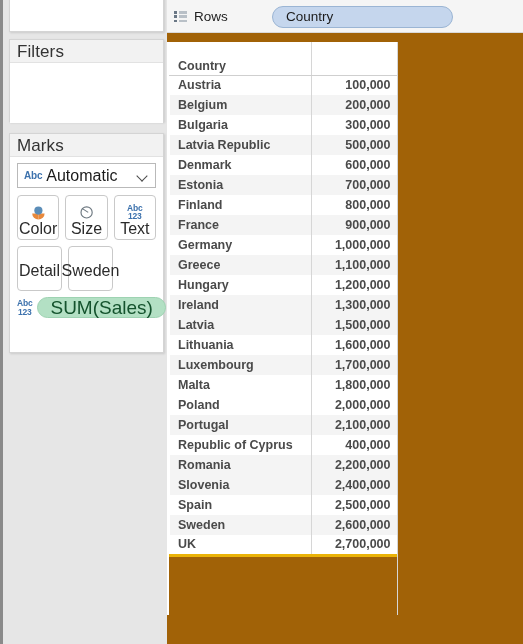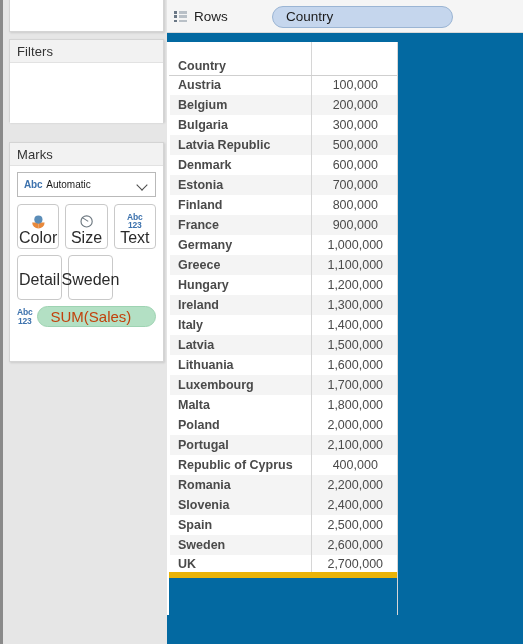--- a/index.html
+++ b/index.html
@@ -30,21 +30,21 @@
   }
 
   .shelf-card {
     position: absolute;
     background: #ffffff;
     border: 1px solid #d4d4d4;
     box-shadow: 1px 1px 2px rgba(0,0,0,0.12);
   }
 
   .shelf-title {
-    font-size: 13px;
+    font-size: 17px;
     color: #333333;
     padding: 4px 7px 3px 7px;
     background: #f2f2f2;
     border-bottom: 1px solid #e2e2e2;
     line-height: 15px;
     letter-spacing: 0.1px;
   }
 
   
   #pages-card {
@@ -54,21 +54,21 @@
 
   
   #filters-card {
     left: 6px; top: 39px;
     width: 155px; height: 83px;
   }
   #filters-body { height: 60px; background:#fff; }
 
   
   #marks-card {
-    left: 6px; top: 142px;
+    left: 6px; top: 133px;
     width: 155px; height: 220px;
   }
   #marks-body { padding: 6px 7px 0 7px; }
 
   
   .mark-type {
     display: flex;
     align-items: center;
     height: 25px;
     border: 1px solid #b9b9b9;
@@ -77,21 +77,21 @@
     margin-bottom: 7px;
   }
   .mark-type .abc {
     font-size: 10px;
     color: #3d72ad;
     font-weight: bold;
     margin-right: 4px;
     letter-spacing: -0.2px;
   }
   .mark-type .label {
-    font-size: 10px;
+    font-size: 16px;
     color: #1a1a1a;
     flex: 1;
     line-height: 14px;
   }
   .chev {
     width: 12px; height: 12px;
     display: inline-block;
     position: relative;
     margin-right: 2px;
   }
@@ -148,33 +148,33 @@
     margin-top: 4px;
   }
   .pill-green {
     background: #b3e0c4;
     border: 1px solid #9ed3b2;
     border-radius: 11px;
     height: 21px;
     padding: 0 12px;
     display: flex;
     align-items: center;
-    font-size: 15px;
-    color: #c2410c;
+    font-size: 19px;
+    color: #14532d;
     margin-left: 5px;
     flex: 1;
     line-height: 13px;
   }
 
   
   #view-area {
     position: absolute;
     left: 167px; top: 0;
     width: 356px; height: 644px;
-    background: #0369a1;
+    background: #a16207;
   }
 
   
   #rows-shelf {
     position: absolute;
     left: 0; top: 0;
     width: 356px; height: 33px;
     background: #f5f5f5;
     border-bottom: 1px solid #d9d9d9;
   }
@@ -245,35 +245,35 @@
     height: 20px;
     padding: 0 6px 0 8px;
     font-weight: bold;
     color: #4a4a4a;
     white-space: nowrap;
     overflow: hidden;
   }
   #crosstab .c-dim { width: 142px; text-align: left; }
   #crosstab .c-val {
     width: 86px;
-    text-align: center;
+    text-align: right;
     border-left: 1px solid #d6d6d6;
-    font-weight: normal;
+    font-weight: bold;
     color: #4a4a4a;
     padding-right: 7px;
   }
   #crosstab tr.hdr td {
     height: 33px;
     vertical-align: bottom;
     padding-bottom: 2px;
     border-bottom: 1px solid #cfcfcf;
     background: #ffffff;
   }
   #crosstab tr.alt td { background: #f4f4f4; }
-  #crosstab tr.last td { border-bottom: 6px solid #eab308; }
+  #crosstab tr.last td { border-bottom: 3px solid #eab308; }
 
   
   #table-right-edge {
     position: absolute;
     left: 230px; top: 42px;
     width: 1px; height: 573px;
     background: #d6d6d6;
   }
   #table-bg-pad {
     position: absolute;
@@ -429,24 +429,20 @@
               <td class="c-val">1,100,000</td>
             </tr>
             <tr>
               <td class="c-dim">Hungary</td>
               <td class="c-val">1,200,000</td>
             </tr>
             <tr class="alt">
               <td class="c-dim">Ireland</td>
               <td class="c-val">1,300,000</td>
             </tr>
-            <tr>
-              <td class="c-dim">Italy</td>
-              <td class="c-val">1,400,000</td>
-            </tr>
             <tr class="alt">
               <td class="c-dim">Latvia</td>
               <td class="c-val">1,500,000</td>
             </tr>
             <tr>
               <td class="c-dim">Lithuania</td>
               <td class="c-val">1,600,000</td>
             </tr>
             <tr class="alt">
               <td class="c-dim">Luxembourg</td>

